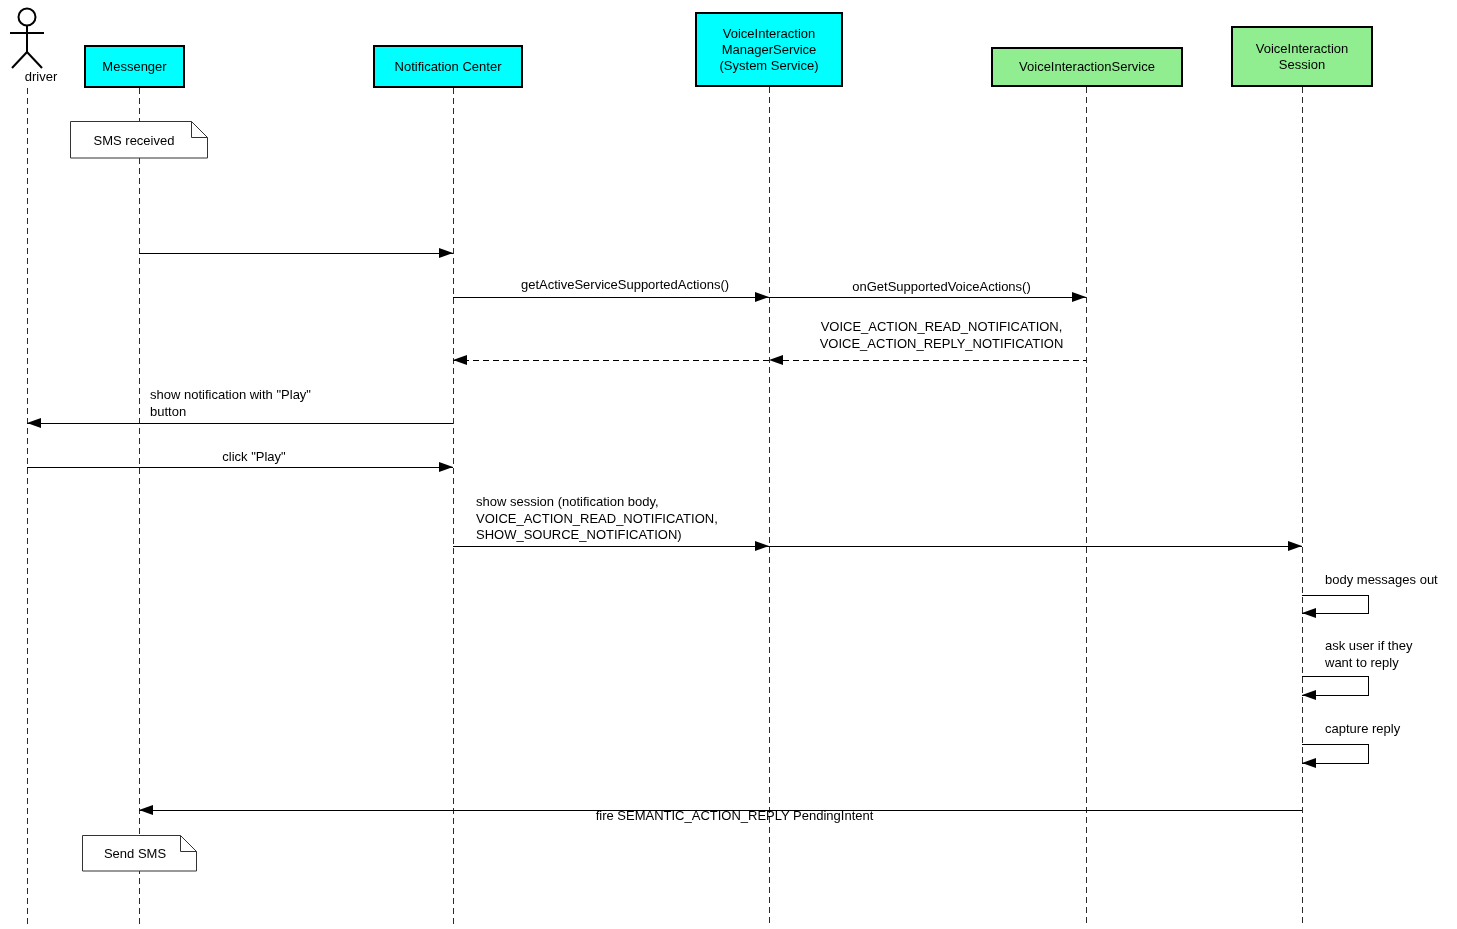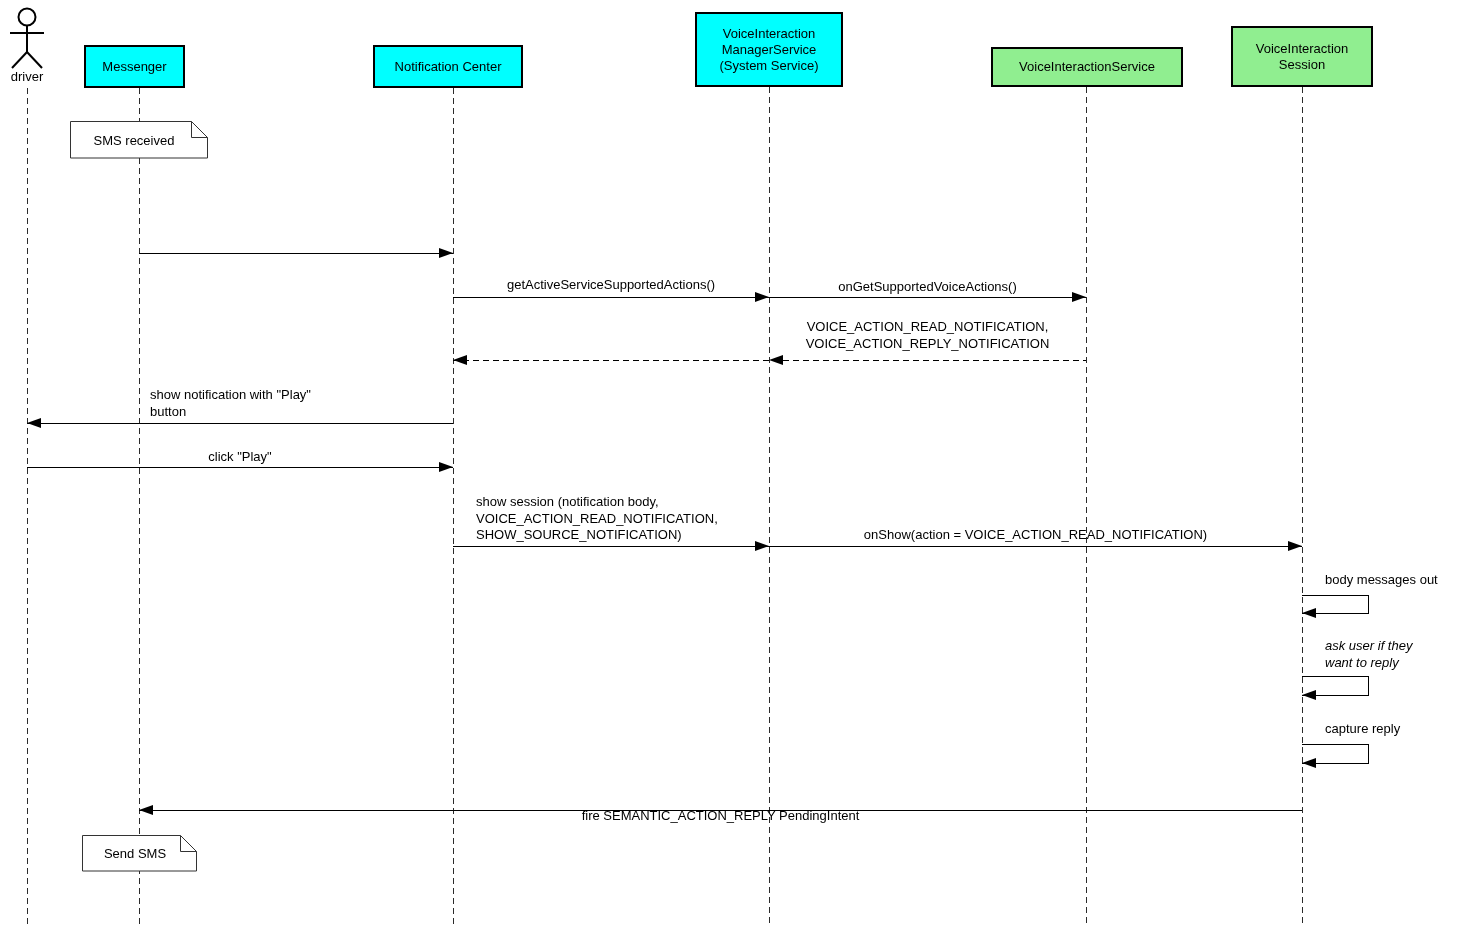--- a/index.html
+++ b/index.html
@@ -51,21 +51,21 @@
     border-bottom: 5px solid transparent;
   }
   .ah.r { border-left: 14px solid var(--line, #000); }
   .ah.l { border-right: 14px solid var(--line, #000); }
   .lbl {
     position: absolute;
     font-size: 13px;
     line-height: 16.5px;
     white-space: pre-line;
   }
-  .lbl.c { text-align: center; }
+  .lbl.c { text-align: center; padding-left: 14px; }
   .note-svg { position: absolute; }
   .note-svg text { font-family: "Liberation Sans", "DejaVu Sans", sans-serif; font-size: 13px; }
   .actor-svg { position: absolute; }
 </style>
 </head>
 <body>
 
 <div id="diagram">
 
   <div class="lifeline" style="left:27px; top:88px; height:837px;"></div>
@@ -124,31 +124,30 @@
   <div class="lbl c" style="left:27px; top:449px; width:426px;">click "Play"</div>
   <div class="hline" style="left:27px; top:467px; width:426px;"></div>
   <div class="ah r" style="left:439px; top:462px;"></div>
 
   <div class="lbl" style="left:476px; top:494px;">show session (notification body,
 VOICE_ACTION_READ_NOTIFICATION,
 SHOW_SOURCE_NOTIFICATION)</div>
   <div class="hline" style="left:453px; top:546px; width:316px;"></div>
   <div class="ah r" style="left:755px; top:541px;"></div>
 
-  <div class="lbl c" style="left:769px; top:527px; width:533px;">onShow(action = VOICE_ACTION_READ_NOTIFICATION)</div>
   <div class="hline" style="left:769px; top:546px; width:533px;"></div>
   <div class="ah r" style="left:1288px; top:541px;"></div>
 
   <div class="lbl" style="left:1325px; top:572px;">body messages out</div>
   <div class="hline" style="left:1302px; top:595px; width:66px;"></div>
   <div class="vline" style="left:1368px; top:595px; height:19px;"></div>
   <div class="hline" style="left:1302px; top:613px; width:66px;"></div>
   <div class="ah l" style="left:1302px; top:608px;"></div>
 
-  <div class="lbl" style="left:1325px; top:638px;font-style:italic;">ask user if they
+  <div class="lbl" style="left:1325px; top:638px;">ask user if they
 want to reply</div>
   <div class="hline" style="left:1302px; top:676px; width:66px;"></div>
   <div class="vline" style="left:1368px; top:676px; height:20px;"></div>
   <div class="hline" style="left:1302px; top:695px; width:66px;"></div>
   <div class="ah l" style="left:1302px; top:690px;"></div>
 
   <div class="lbl" style="left:1325px; top:721px;">capture reply</div>
   <div class="hline" style="left:1302px; top:744px; width:66px;"></div>
   <div class="vline" style="left:1368px; top:744px; height:20px;"></div>
   <div class="hline" style="left:1302px; top:763px; width:66px;"></div>

